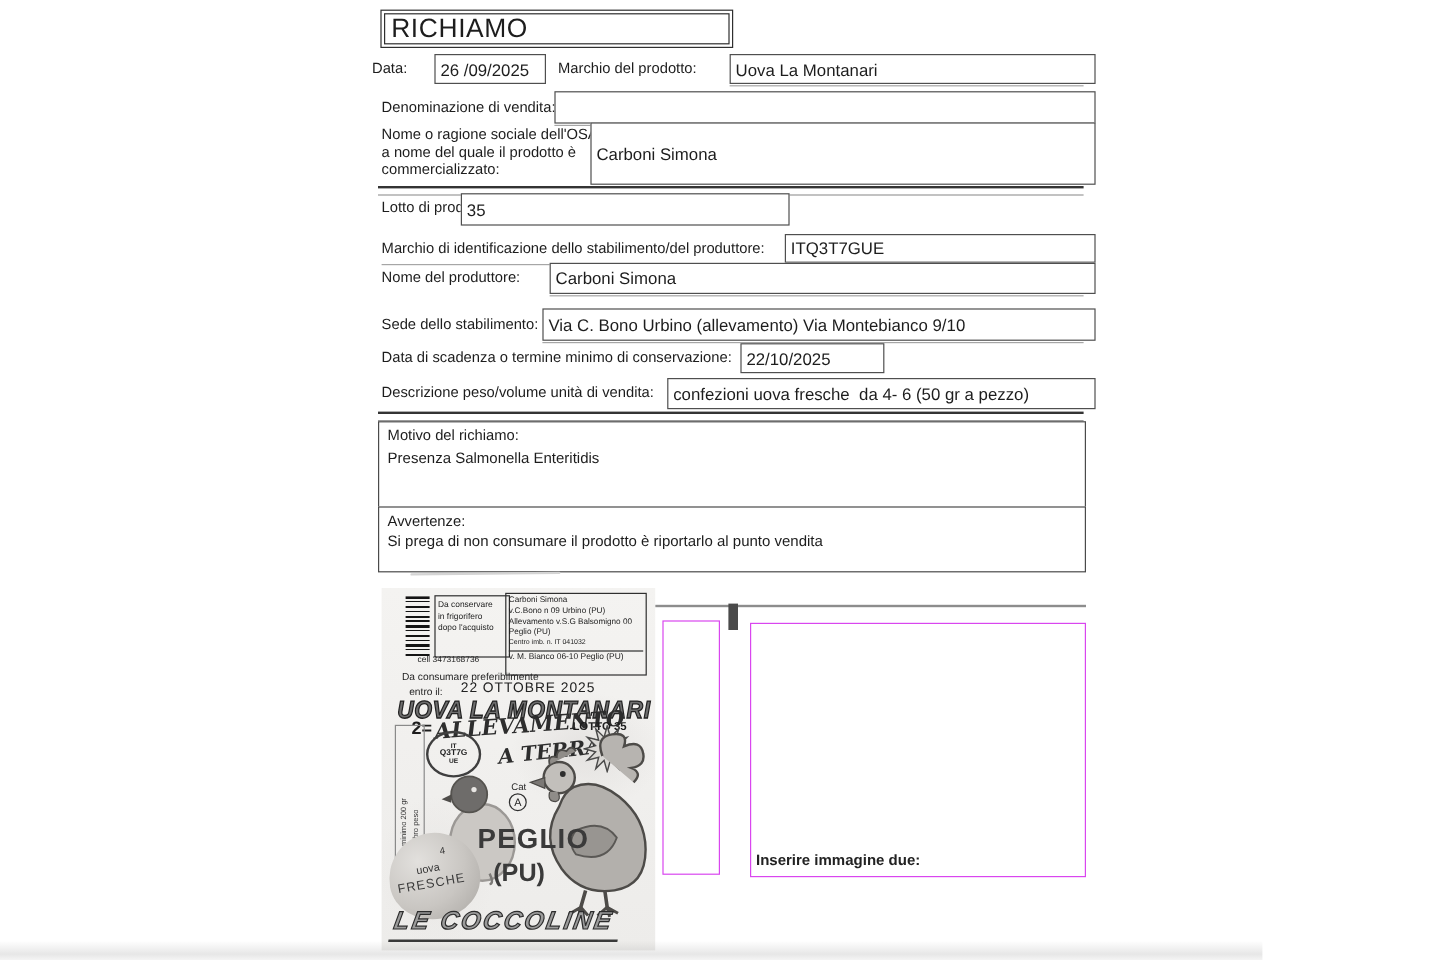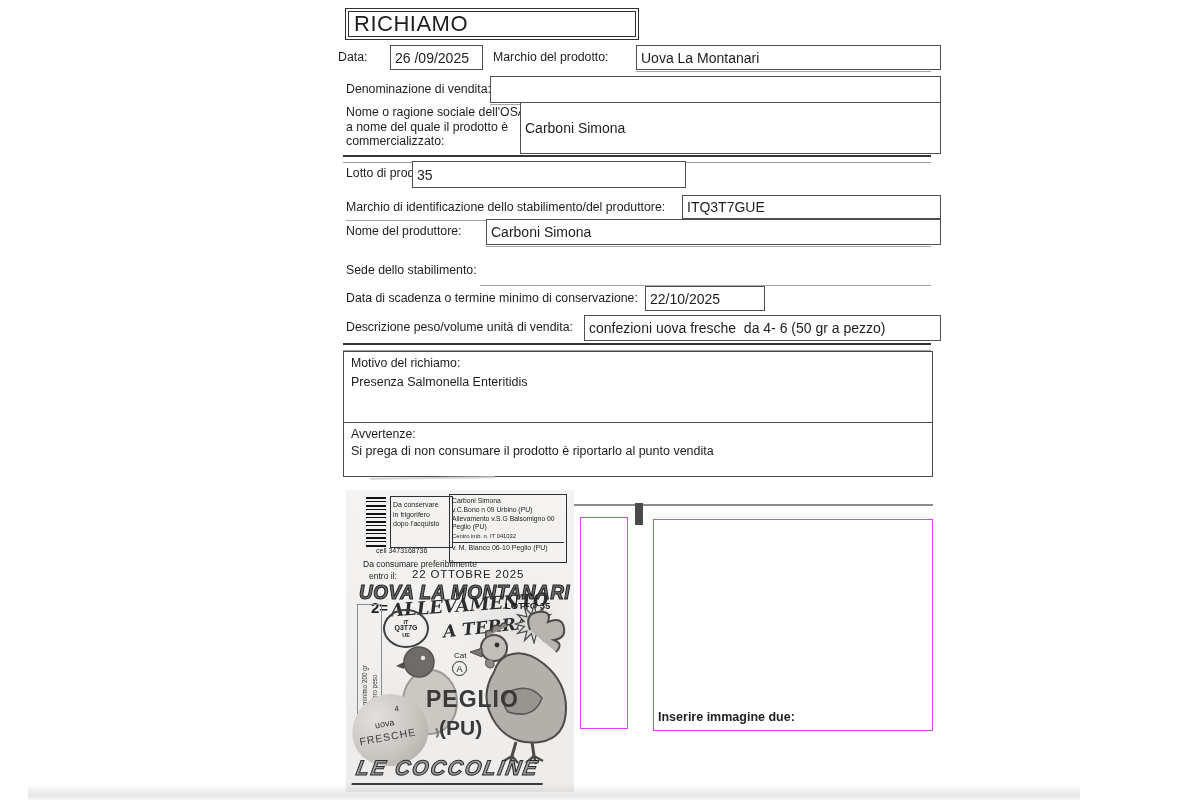--- a/index.html
+++ b/index.html
@@ -1,17 +1,17 @@
 <!DOCTYPE html>
 <html><head>
 <meta charset="utf-8">
 <style>
   html,body{margin:0;padding:0;background:#fff;}
   .doc{position:relative;width:1052px;height:800px;background:#ffffff;
-       font-family:"Liberation Sans",sans-serif;color:#1d1d1d;overflow:hidden;margin-left:28px;}
+       font-family:"Liberation Sans",sans-serif;color:#1d1d1d;overflow:hidden;}
   .abs{position:absolute;}
   .lab{position:absolute;font-size:12.3px;line-height:14.5px;white-space:nowrap;color:#1d1d1d;}
   .ml{white-space:pre-line;}
   .vbox{position:absolute;border:1px solid #4f4f4f;background:#fff;font-size:14px;
         display:flex;align-items:center;padding:0 4px;overflow:hidden;}
   .vbox span{white-space:pre;}
   .hline{position:absolute;height:1px;background:#a6a6a6;}
   .sep{position:absolute;height:5px;border-top:2px solid #343434;border-bottom:1px solid #9b9b9b;}
   .bigbox{position:absolute;border:1px solid #4a4a4a;background:#fff;}
   .bigbox .blab{position:absolute;left:7px;top:4px;font-size:12.3px;}
@@ -122,20 +122,23 @@
   </div>
   <div class="hline" style="left:318px;top:220px;width:585px;"></div>
 
   <span class="lab" style="left:318px;top:224px;">Nome del produttore:</span>
   <div class="vbox" style="left:458px;top:219px;width:445px;height:24px;">
     <span>Carboni Simona</span>
   </div>
   <div class="hline" style="left:458px;top:246px;width:445px;"></div>
 
   <span class="lab" style="left:318px;top:263px;">Sede dello stabilimento:</span>
+  <div class="vbox" style="left:452px;top:257px;width:451px;height:25px;">
+    <span>Via C. Bono Urbino (allevamento) Via Montebianco 9/10</span>
+  </div>
   <div class="hline" style="left:452px;top:285px;width:451px;"></div>
 
   <span class="lab" style="left:318px;top:291px;">Data di scadenza o termine minimo di conservazione:</span>
   <div class="vbox" style="left:617px;top:286px;width:110px;height:23px;">
     <span>22/10/2025</span>
   </div>
 
   <span class="lab" style="left:318px;top:320px;">Descrizione peso/volume unità di vendita:</span>
   <div class="vbox" style="left:556px;top:315px;width:347px;height:24px;">
     <span>confezioni uova fresche  da 4- 6 (50 gr a pezzo)</span>

